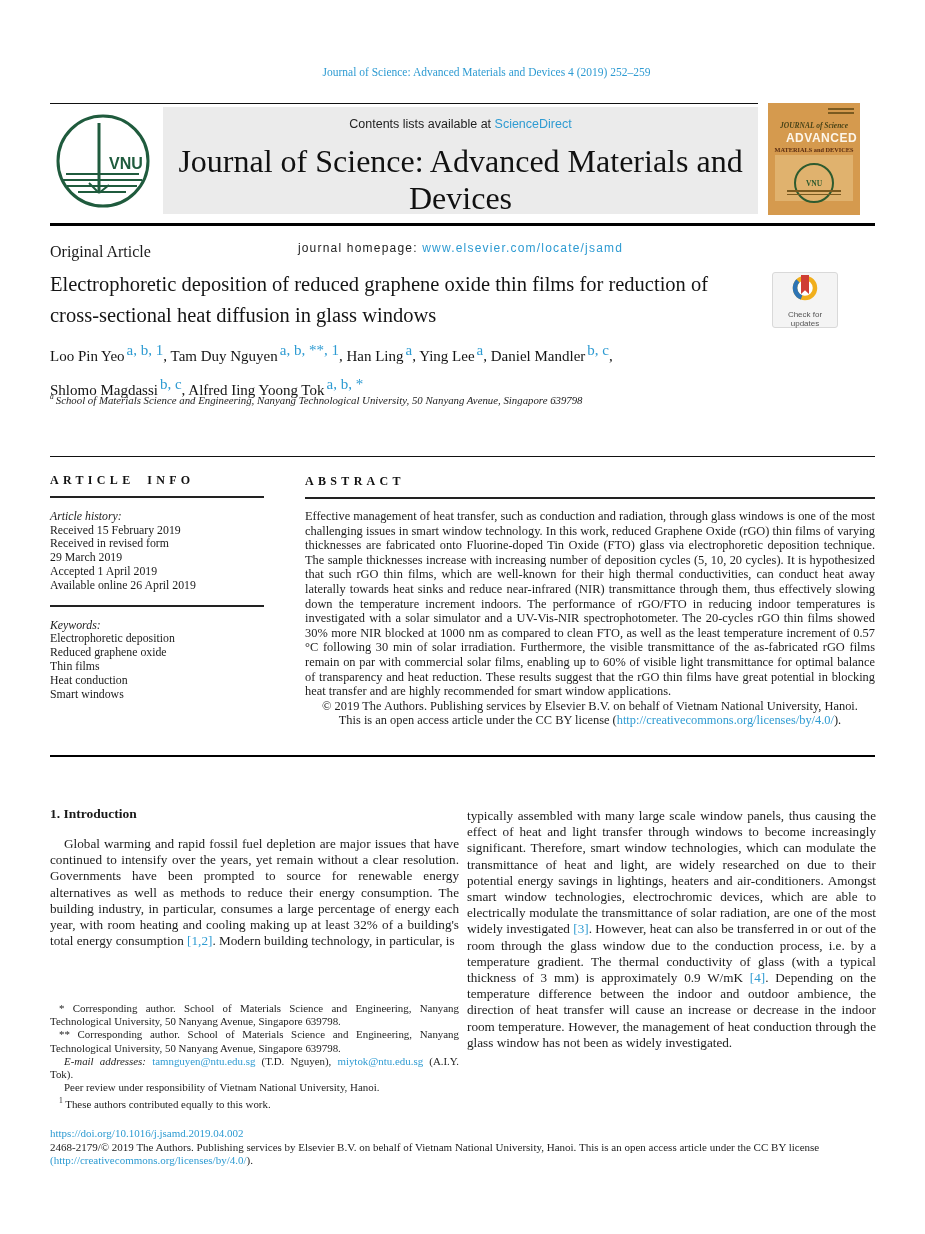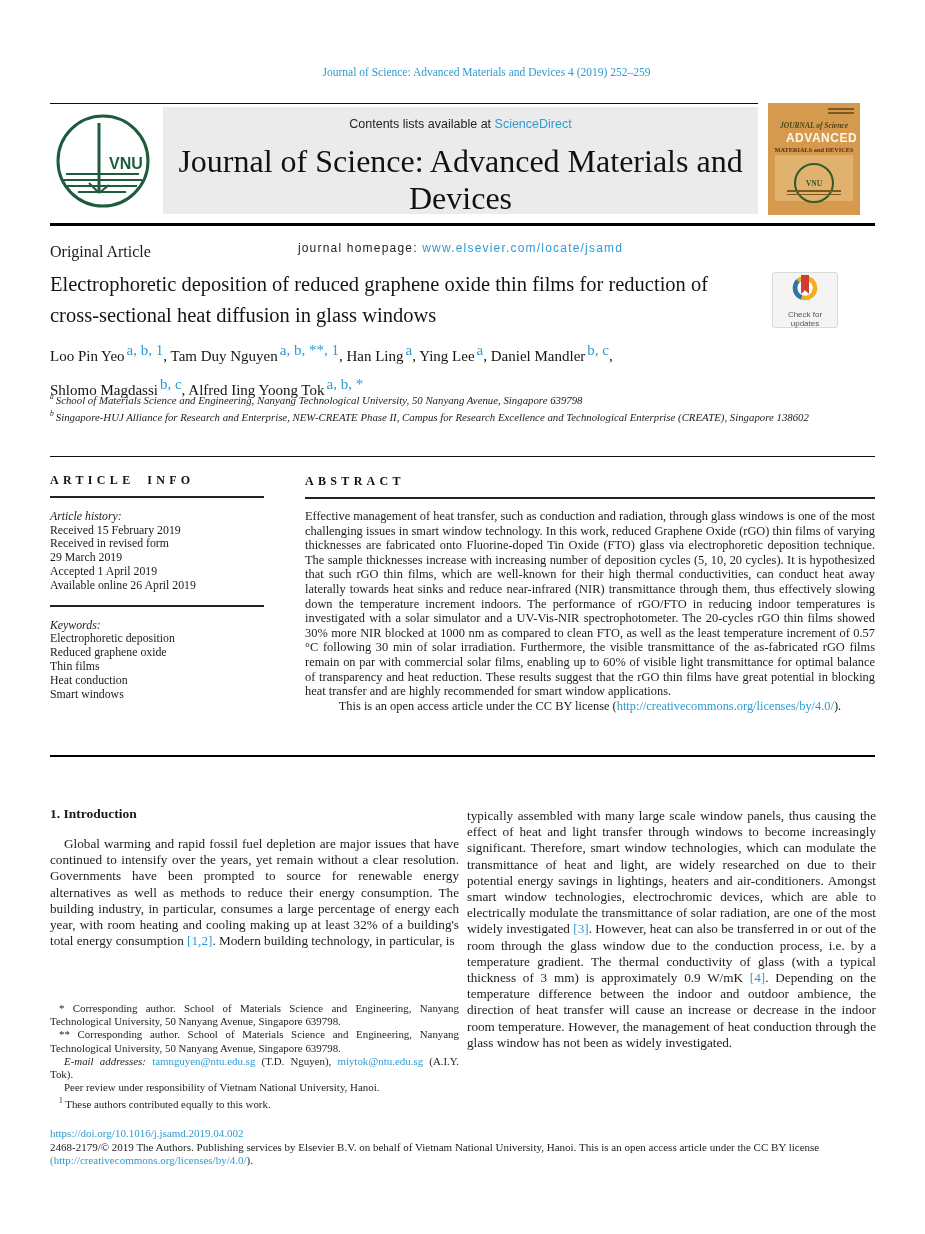--- a/index.html
+++ b/index.html
@@ -161,21 +161,20 @@
       <span><span>Daniel Mandler</span><sup>b, c</sup><span>,</span></span>
     </div>
     <div>
       <span><span>Shlomo Magdassi</span><sup>b, c</sup><span>, </span></span>
       <span><span>Alfred Iing Yoong Tok</span><sup>a, b, *</sup><span></span></span>
     </div>
   </div>
 
   <div class="abs affils">
     <div><sup>a</sup><span>School of Materials Science and Engineering, Nanyang Technological University, 50 Nanyang Avenue, Singapore 639798</span></div>
-    <div><sup>b</sup><span>Singapore-HUJ Alliance for Research and Enterprise, NEW-CREATE Phase II, Campus for Research Excellence and Technological Enterprise (CREATE), Singapore 138602</span></div>
   </div>
 
   <div class="abs rule-mid"></div>
 
   <div class="abs info-col">
     <div class="col-heading">ARTICLE INFO</div>
     <div class="hrule"></div>
     <div class="ital-label">Article history:</div>
     <div>Received 15 February 2019</div>
     <div>Received in revised form</div>
@@ -189,20 +188,21 @@
     <div>Thin films</div>
     <div>Heat conduction</div>
     <div>Smart windows</div>
   </div>
 
   <div class="abs abs-col">
     <div class="col-heading">ABSTRACT</div>
     <div class="hrule"></div>
     <div class="abs-text">Effective management of heat transfer, such as conduction and radiation, through glass windows is one of the most challenging issues in smart window technology. In this work, reduced Graphene Oxide (rGO) thin films of varying thicknesses are fabricated onto Fluorine-doped Tin Oxide (FTO) glass via electrophoretic deposition technique. The sample thicknesses increase with increasing number of deposition cycles (5, 10, 20 cycles). It is hypothesized that such rGO thin films, which are well-known for their high thermal conductivities, can conduct heat away laterally towards heat sinks and reduce near-infrared (NIR) transmittance through them, thus effectively slowing down the temperature increment indoors. The performance of rGO/FTO in reducing indoor temperatures is investigated with a solar simulator and a UV-Vis-NIR spectrophotometer. The 20-cycles rGO thin films showed 30% more NIR blocked at 1000 nm as compared to clean FTO, as well as the least temperature increment of 0.57 °C following 30 min of solar irradiation. Furthermore, the visible transmittance of the as-fabricated rGO films remain on par with commercial solar films, enabling up to 60% of visible light transmittance for optimal balance of transparency and heat reduction. These results suggest that the rGO thin films have great potential in blocking heat transfer and are highly recommended for smart window applications.</div>
     <div class="abs-copy">
+      <div>© 2019 The Authors. Publishing services by Elsevier B.V. on behalf of Vietnam National University, Hanoi.</div>
       <div>
         <span>This is an open access article under the CC BY license (</span><a class="lnk">http://creativecommons.org/licenses/by/4.0/</a><span>).</span>
       </div>
     </div>
   </div>
 
   <div class="abs rule-body"></div>
 
   <div class="abs sec-heading">1. Introduction</div>
 

